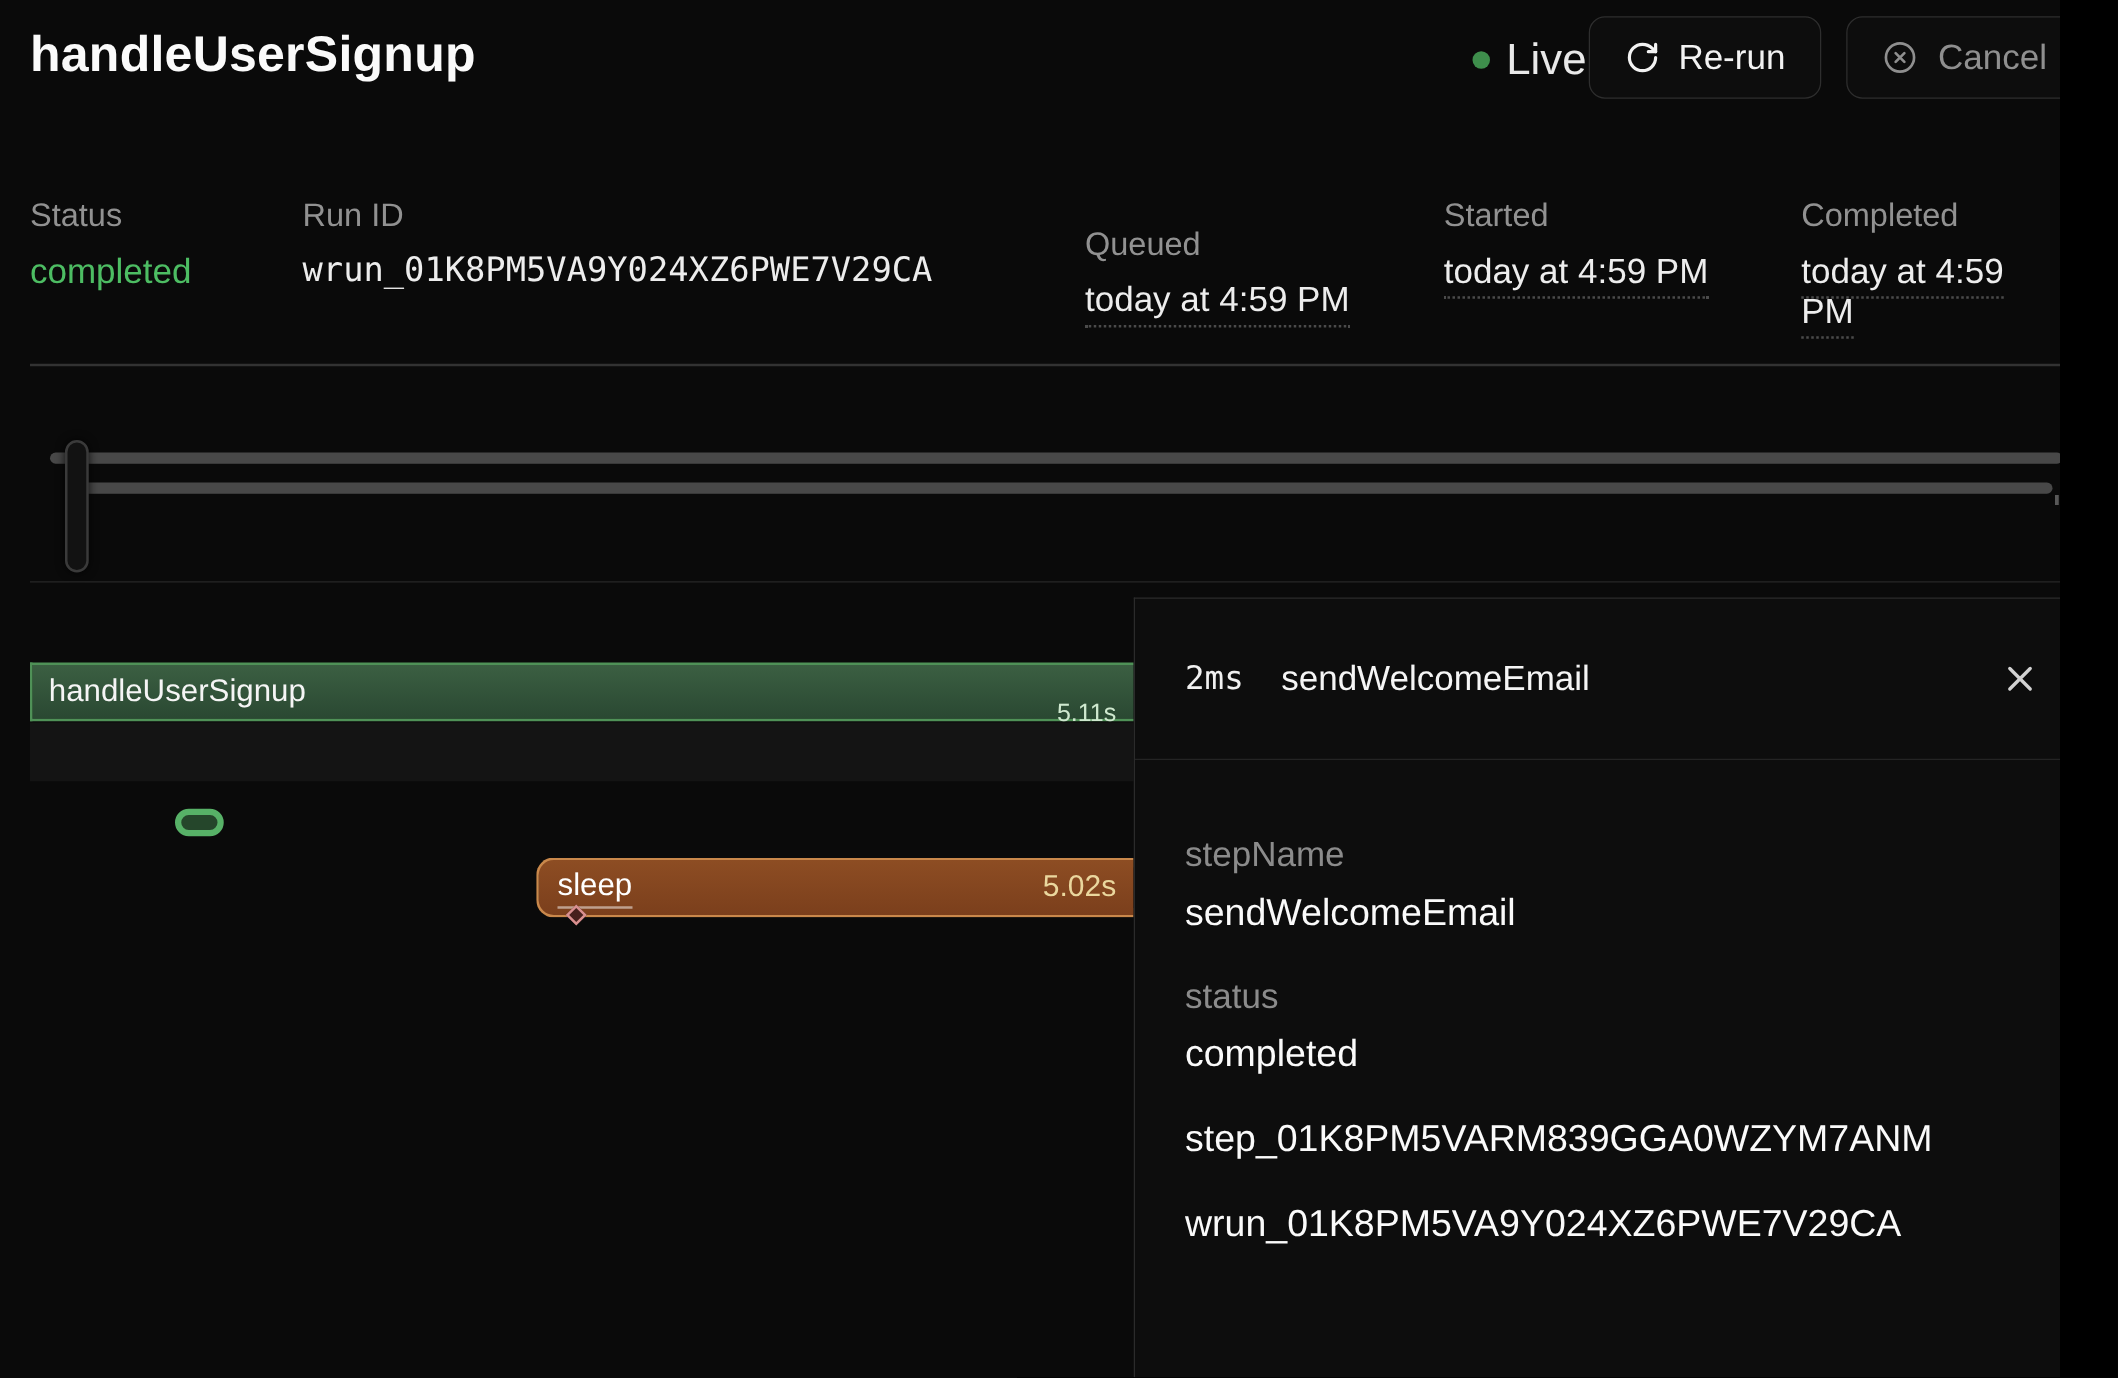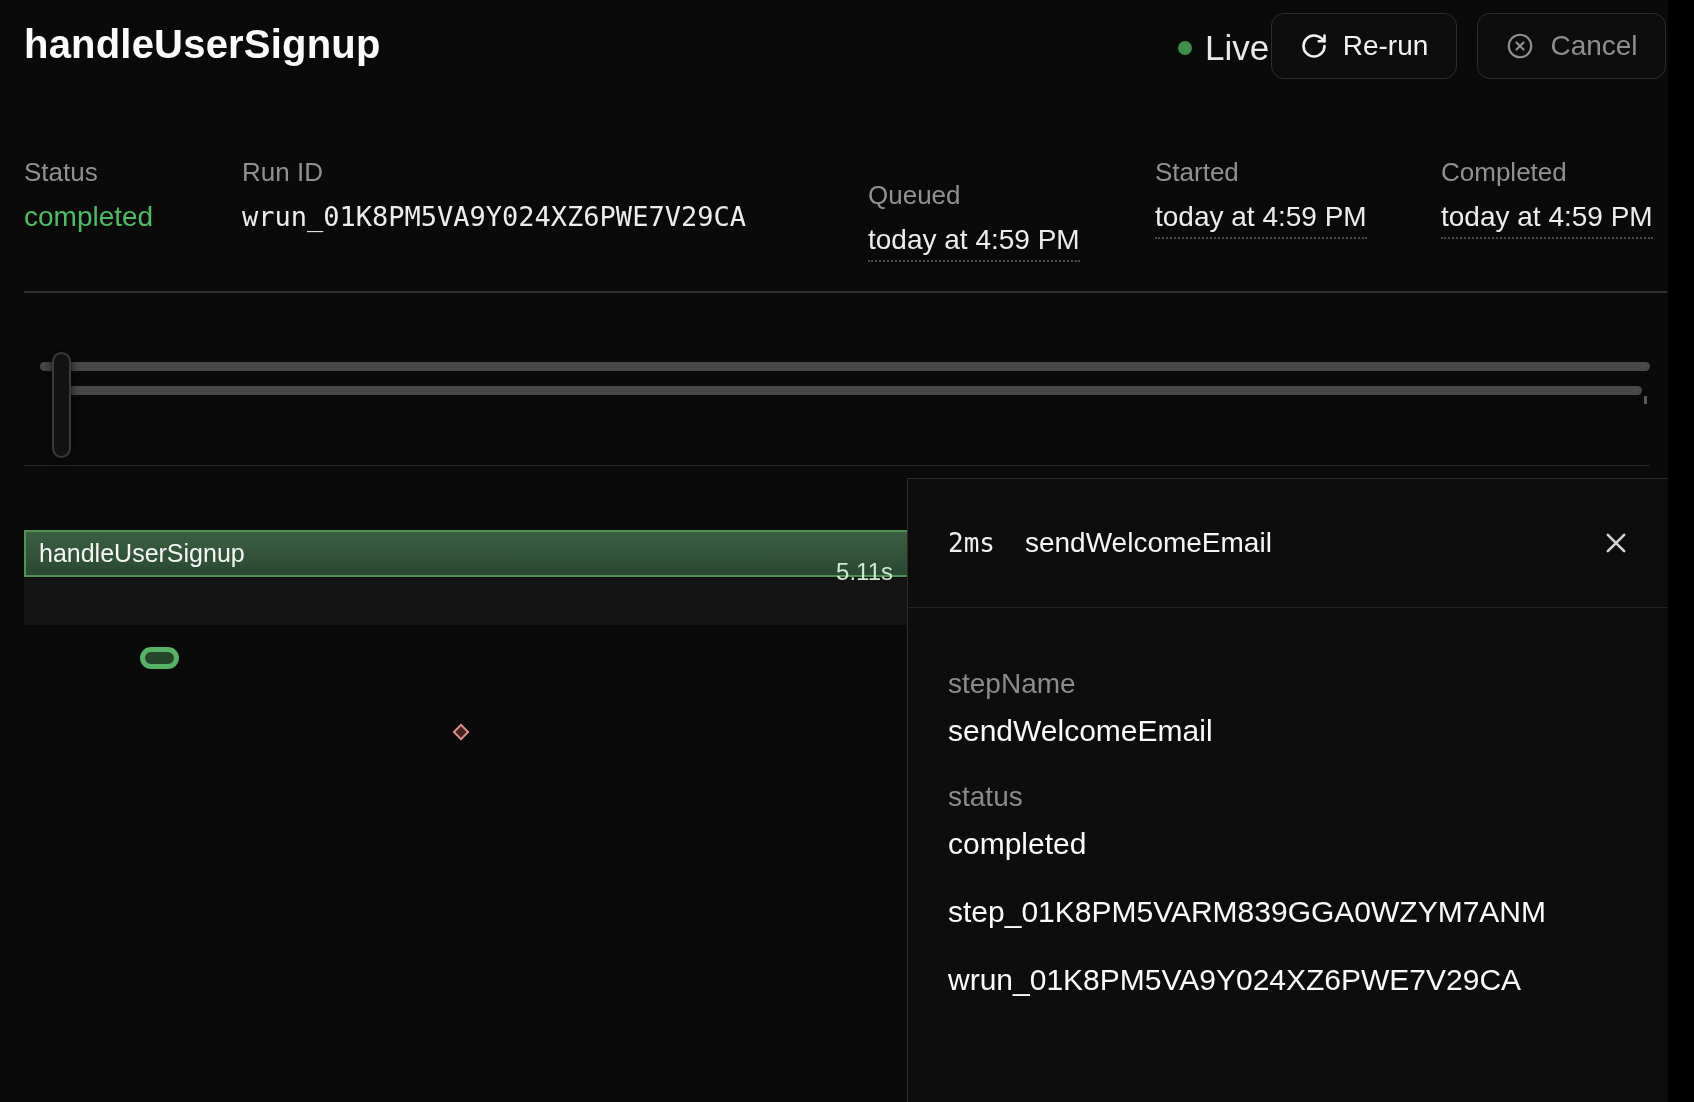--- a/index.html
+++ b/index.html
@@ -1,20 +1,19 @@
 <!DOCTYPE html>
 <html style="--live-green: #3e8e4c; --status-green: #4dbd63; --pill-green: #57b167; --bar-green-border: #4f9157; --bar-orange-border: #c9884b; --duration-orange: #ead79e;"><head>
 <meta charset="utf-8">
 <style>
   html,body{margin:0;padding:0;background:#000;}
   #app{
     position:relative;width:1648px;height:1102px;overflow:hidden;
     background:#0a0a0a;color:#eee;
     font-family:"Liberation Sans",sans-serif;
-    padding-left:20px;
   }
   .abs{position:absolute;}
 
   
   .page-title{left:24px;top:22px;font-size:40px;font-weight:700;color:#fafafa;letter-spacing:.2px;}
   .live{left:1178px;top:33px;height:30px;display:flex;align-items:center;gap:13px;font-size:35px;color:#e9e9e9;}
   .live-dot{width:14px;height:14px;border-radius:50%;background:var(--live-green,#3e8e4c);}
   .btn{top:13px;height:66px;border:1px solid #2e2e2e;border-radius:13px;background:rgba(255,255,255,.015);
        display:flex;align-items:center;justify-content:center;gap:15px;font-size:28px;box-sizing:border-box;cursor:pointer;}
   #btn-rerun{left:1271px;width:186px;color:#f2f2f2;}
@@ -42,21 +41,21 @@
   .divider-mid{left:24px;top:465px;width:1626px;height:1px;background:#272727;}
 
   
   .row-highlight{left:24px;top:578px;width:883px;height:47px;background:#141414;}
   .span{box-sizing:border-box;display:flex;align-items:center;justify-content:space-between;cursor:pointer;}
   .span-function{left:24px;top:530px;width:883px;height:47px;
     background:linear-gradient(180deg,#3b5f42,#2a4832);
     border:2px solid var(--bar-green-border,#4f9157);border-right:none;
     padding:0 14px 0 13px;}
   .span-name{font-size:25px;color:#f5f5f5;}
-  .dur-green{font-size:24px;color:#cfe8cf;margin-top:36px;}
+  .dur-green{font-size:20px;color:#cfe8cf;margin-top:36px;}
   .step-pill{left:140px;top:647px;width:39px;height:22px;border-radius:12px;
     border:5px solid var(--pill-green,#57b167);background:#25462b;box-sizing:border-box;cursor:pointer;}
   .span-sleep{left:429px;top:686px;width:478px;height:48px;border-radius:14px 0 0 14px;
     background:linear-gradient(180deg,#8d4d23,#7b3f1c);
     border:2px solid var(--bar-orange-border,#c9884b);border-right:none;
     padding:0 14px 0 15px;}
   .sleep-name{font-size:25px;color:#fff;border-bottom:2px solid rgba(255,255,255,.5);padding-bottom:2px;}
   .dur-orange{font-size:24px;color:var(--duration-orange,#ead79e);}
   .diamond{left:455px;top:726px;width:12px;height:12px;background:#46201d;
     border:2.5px solid #d99090;transform:rotate(45deg);box-sizing:border-box;}
@@ -129,20 +128,24 @@
 
   <div class="abs row-highlight"></div>
 
   <div class="abs span span-function">
     <span class="span-name">handleUserSignup</span>
     <span class="dur-green">5.11s</span>
   </div>
 
   <div class="abs step-pill"></div>
 
+  <div class="abs span span-sleep">
+    <span class="sleep-name">sleep</span>
+    <span class="dur-orange">5.02s</span>
+  </div>
   <div class="abs diamond"></div>
 
   <div class="abs panel">
     <div class="panel-header">
       <span class="panel-duration">2ms</span>
       <span class="panel-title">sendWelcomeEmail</span>
       <span class="panel-close">
         <svg width="28" height="28" viewBox="0 0 24 24" fill="none" stroke="#d2d2d2" stroke-width="2.3" stroke-linecap="round">
           <path d="M5 5l14 14M19 5L5 19"></path>
         </svg>

